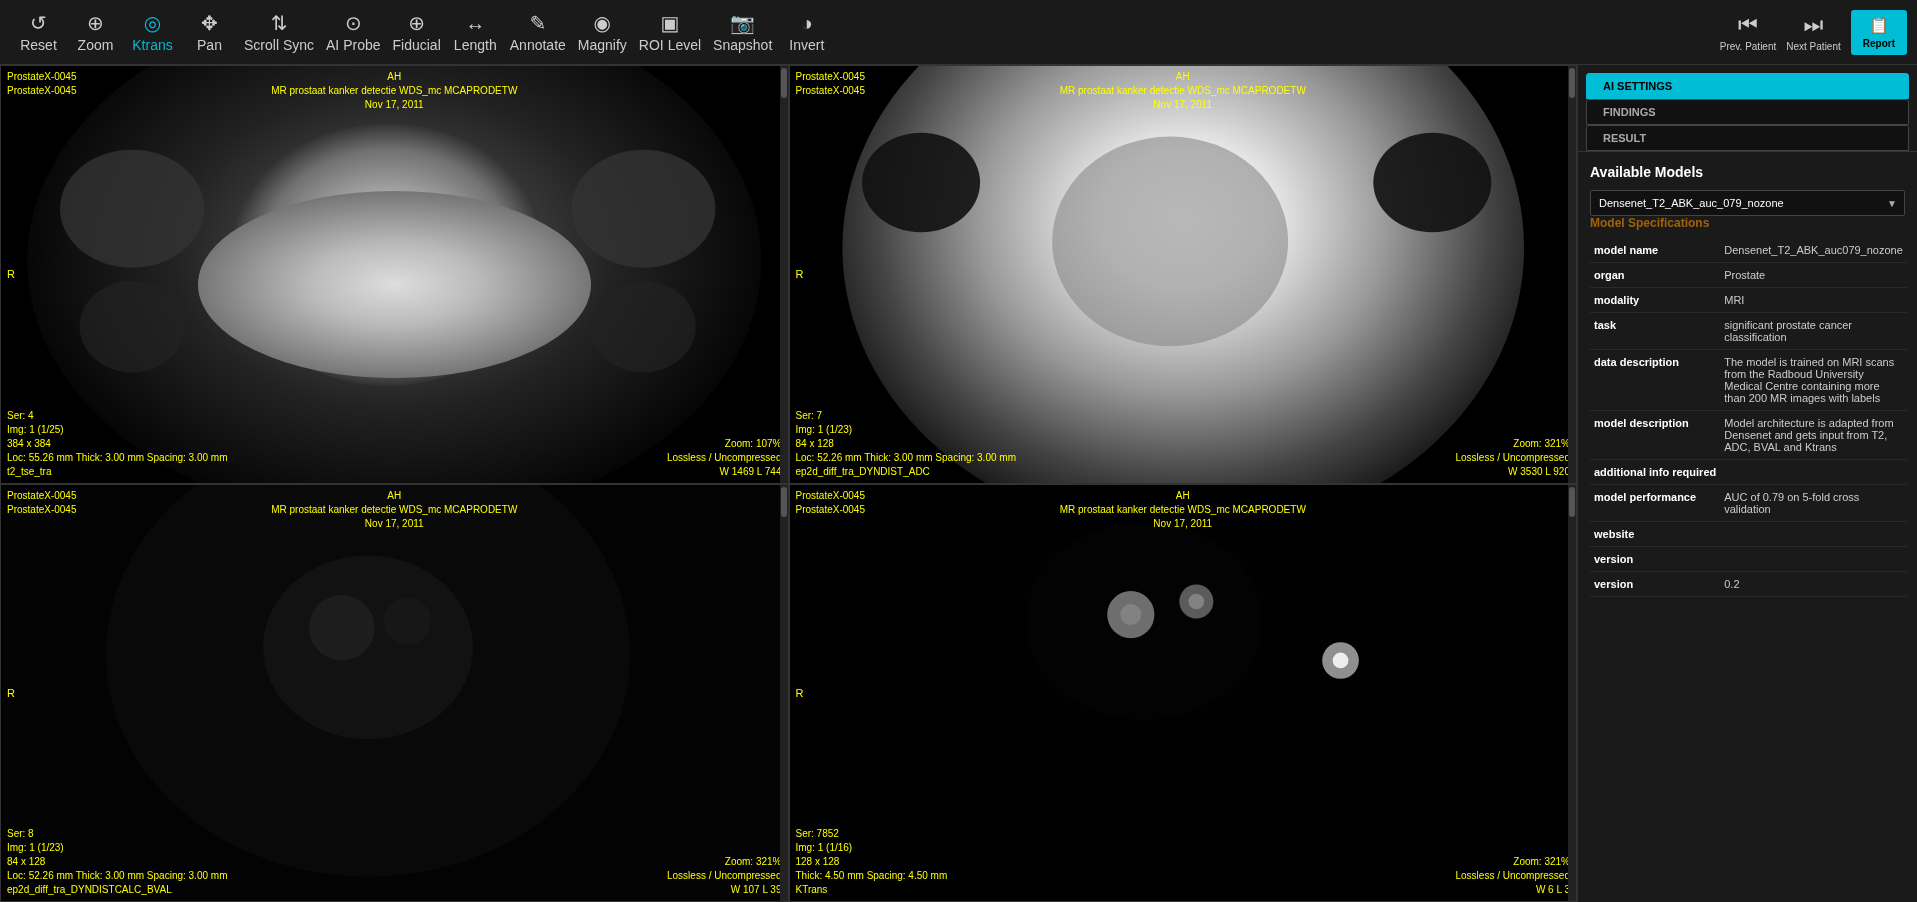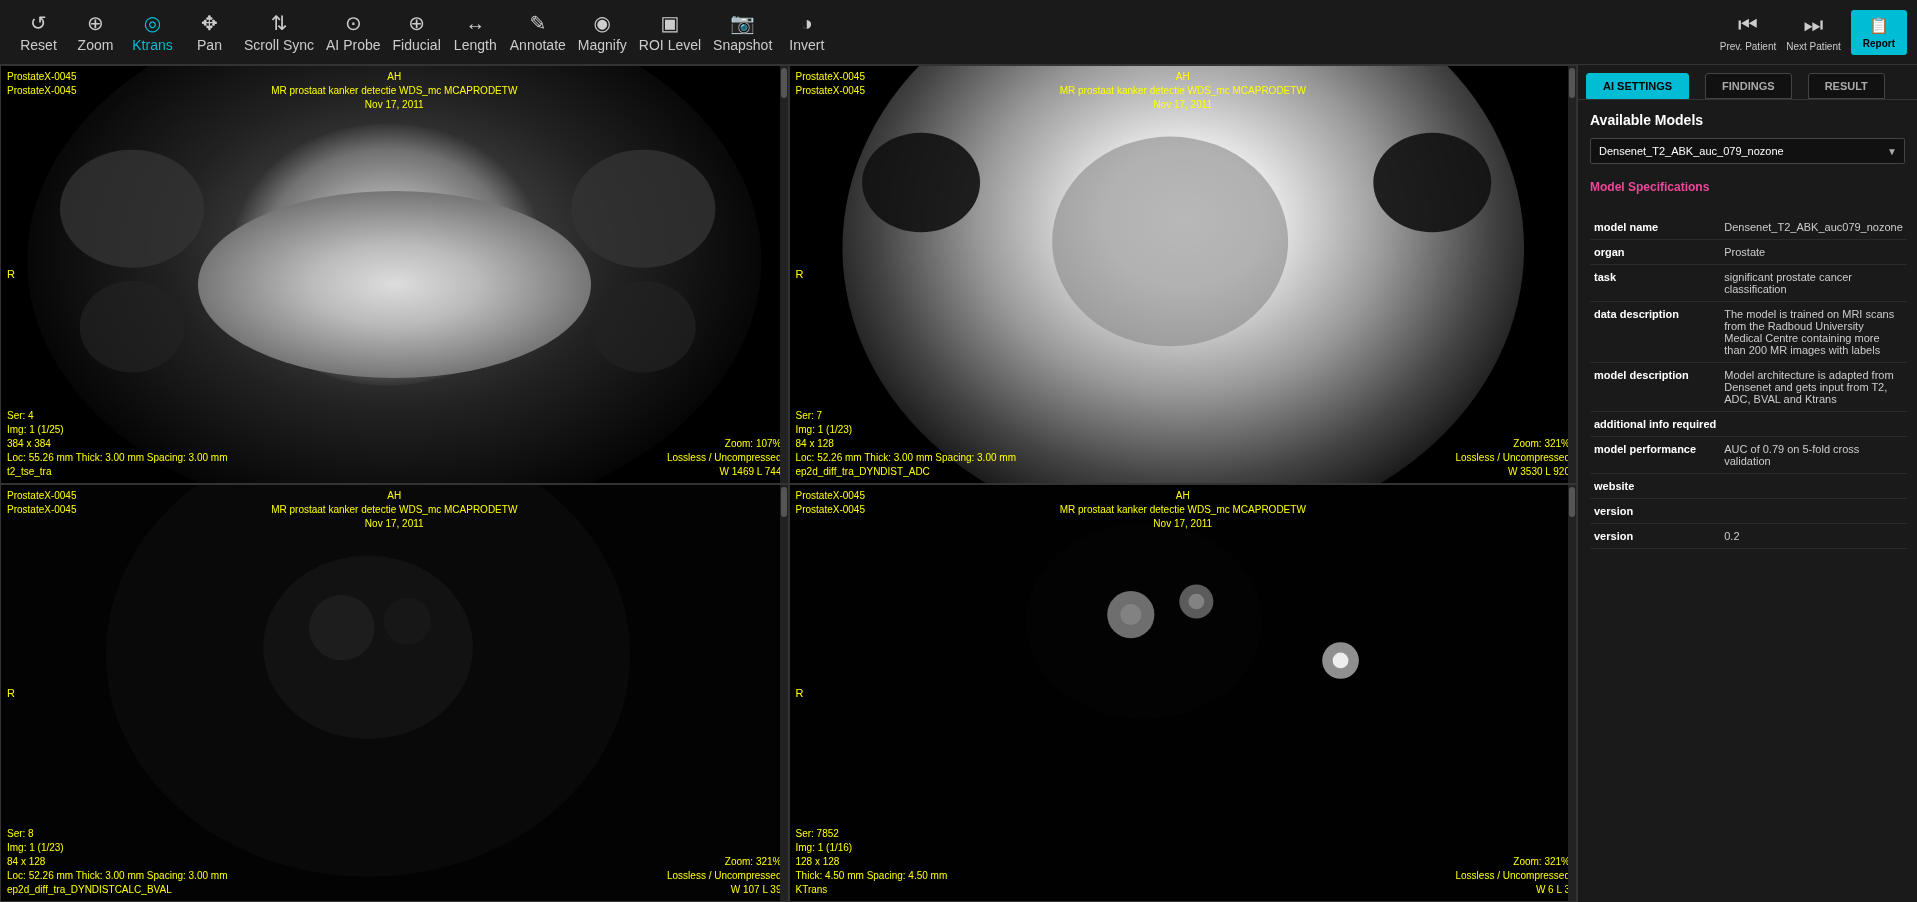--- a/index.html
+++ b/index.html
@@ -229,21 +229,20 @@
 
     .section-title {
       font-size: 14px;
       font-weight: bold;
       color: #fff;
       margin-bottom: 10px;
     }
 
     .model-select-wrapper {
       position: relative;
-      margin-bottom: 16px;
     }
     .model-select {
       width: 100%;
       background: #111;
       border: 1px solid #444;
       color: #fff;
       padding: 6px 28px 6px 8px;
       font-size: 11px;
       appearance: none;
       cursor: pointer;
@@ -255,22 +254,22 @@
       top: 50%;
       transform: translateY(-50%);
       color: #aaa;
       font-size: 10px;
       pointer-events: none;
     }
 
     .specs-title {
       font-size: 12px;
       font-weight: bold;
-      color: #ec4899;
-      margin-bottom: 21px;
+      color: #a16207;
+      margin-bottom: 8px;
     }
 
     .specs-table {
       width: 100%;
       border-collapse: collapse;
     }
     .specs-table tr {
       border-bottom: 1px solid #2a2a2a;
     }
     .specs-table td {
@@ -542,21 +541,21 @@
       <div class="viewport-scrollbar">
         <div class="viewport-scrollbar-thumb"></div>
       </div>
     </div>
 
   </div>
 
   <div id="right-panel">
     <div class="panel-tabs">
 
-      <div id="panel-tabs-container" style="display:flex;gap:16px;width:100%;">
+      <div id="panel-tabs-container" style="display:flex;gap:0;width:100%;flex-direction:column;">
           <div class="panel-tab active">AI SETTINGS</div>
           <div class="panel-tab">FINDINGS</div>
           <div class="panel-tab">RESULT</div>
         </div>
     </div>
     <div class="panel-content">
       <div class="section-title">Available Models</div>
       <div class="model-select-wrapper">
         <select class="model-select" id="model-select"><option value="Densenet_T2_ABK_auc_079_nozone">Densenet_T2_ABK_auc_079_nozone</option></select>
         <span class="model-select-arrow">▼</span>
@@ -566,20 +565,24 @@
         <tbody id="specs-tbody">
             <tr>
     <td>model name</td>
     <td>Densenet_T2_ABK_auc079_nozone</td>
   </tr>
             <tr>
     <td>organ</td>
     <td>Prostate</td>
   </tr>
             <tr>
+    <td>modality</td>
+    <td>MRI</td>
+  </tr>
+            <tr>
     <td>task</td>
     <td>significant prostate cancer classification</td>
   </tr>
             <tr>
     <td>data description</td>
     <td>The model is trained on MRI scans from the Radboud University Medical Centre containing more than 200 MR images with labels</td>
   </tr>
             <tr>
     <td>model description</td>
     <td>Model architecture is adapted from Densenet and gets input from T2, ADC, BVAL and Ktrans</td>

